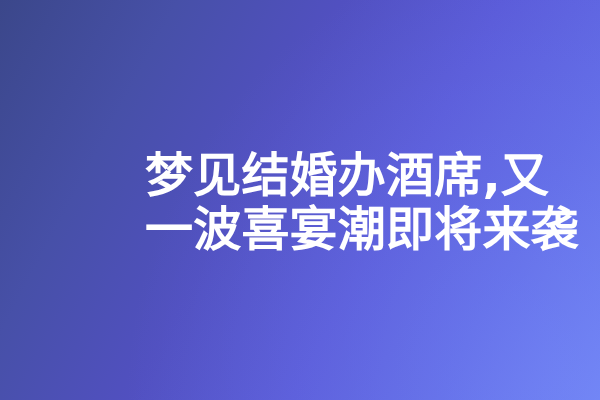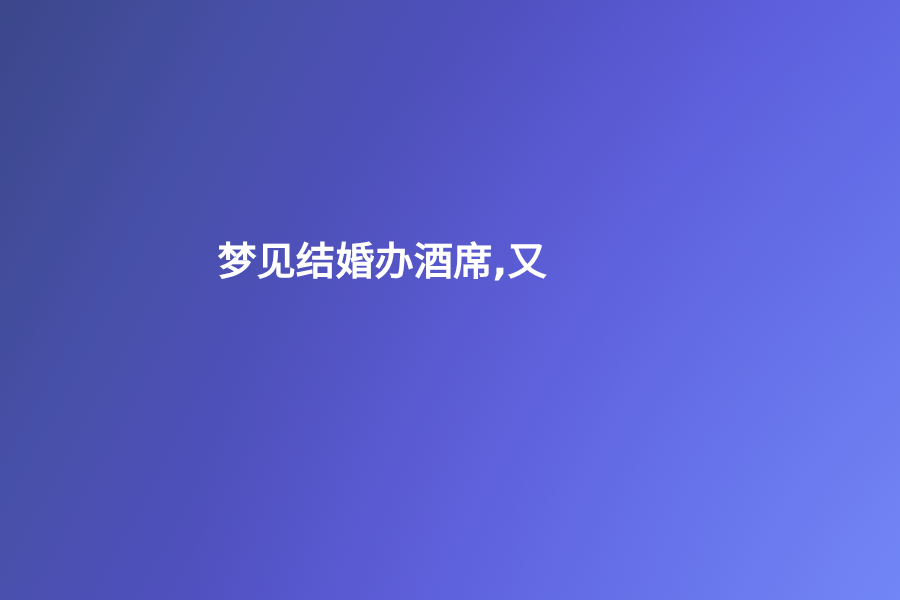--- a/index.html
+++ b/index.html
@@ -52,28 +52,29 @@
     position: absolute;
     left: 145px;
     top: 148px;
     right: 24px;
     z-index: 2;
   }
 
   .title-line {
     display: block;
     color: #ffffff;
-    font-size: 26px;
+    font-size: 48px;
     line-height: 54px;
     font-weight: 700;
     letter-spacing: 0.2px;
     white-space: nowrap;
     text-align: left;
   }
 </style>
 </head>
 <body>
 
 <div class="card">
   <div class="title-block">
     <span class="title-line">梦见结婚办酒席,又</span>
+    <span class="title-line">一波喜宴潮即将来袭</span>
   </div>
 </div>
 
 </body></html>

